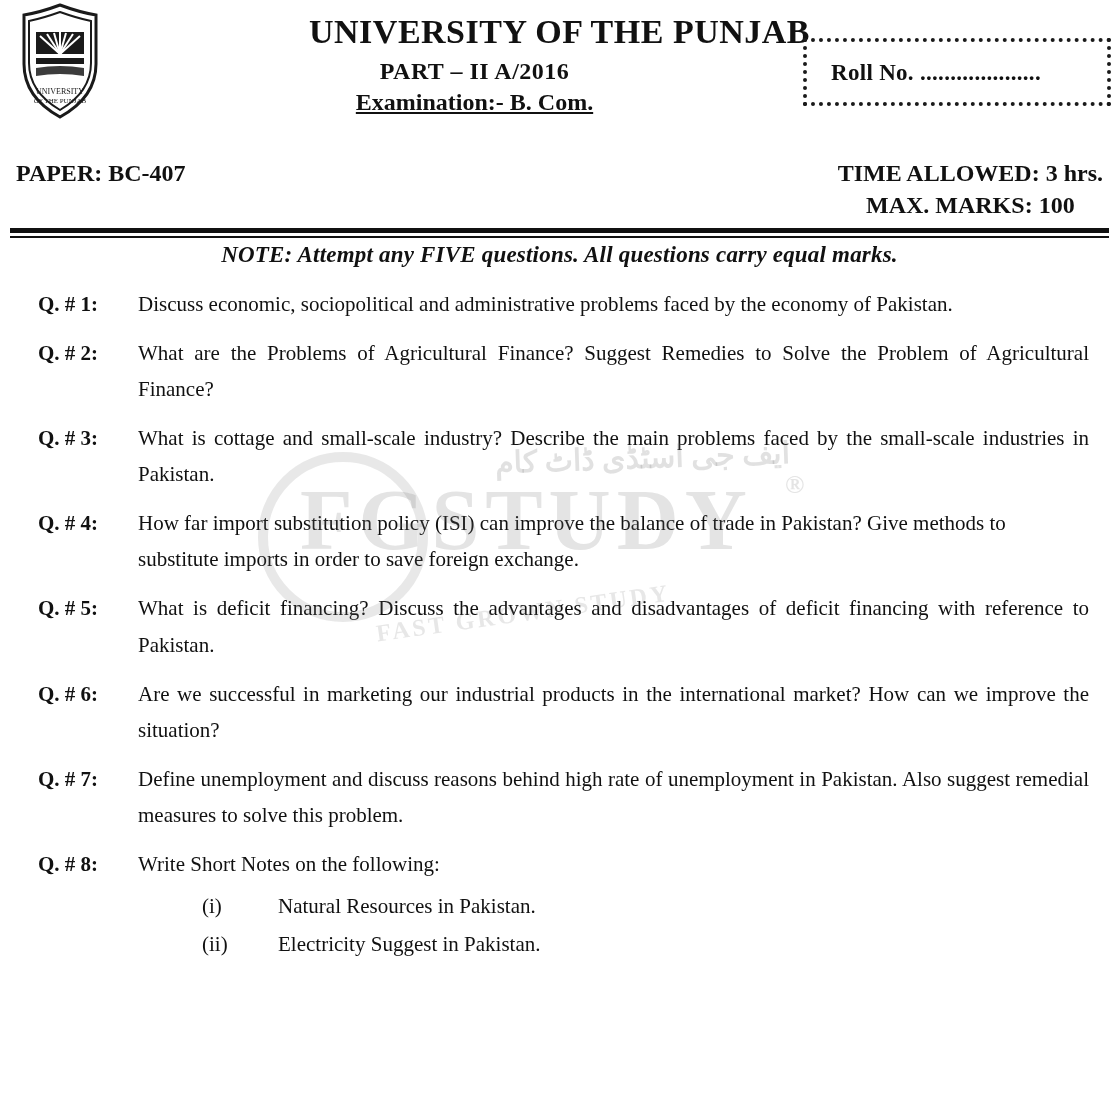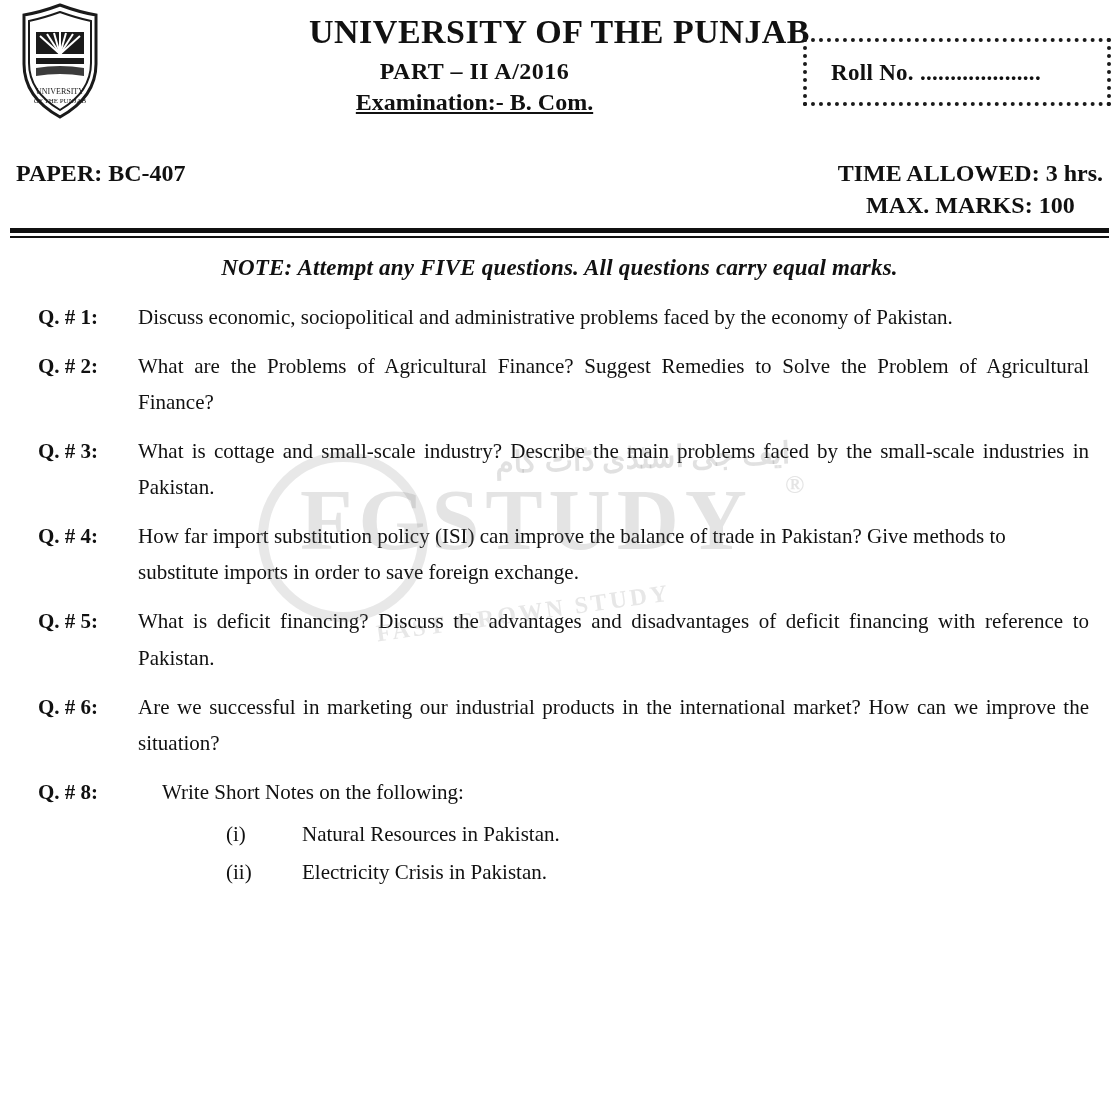--- a/index.html
+++ b/index.html
@@ -119,21 +119,21 @@
     background: #111;
     margin-top: 3px;
   }
 
   
   .note {
     text-align: center;
     font-size: 23px;
     font-style: italic;
     font-weight: bold;
-    margin-top: 17px;
+    margin-top: 4px;
     letter-spacing: 0.2px;
   }
 
   
   .questions {
     margin-top: 18px;
     padding: 0 16px 0 30px;
   }
   .q {
     display: flex;
@@ -304,32 +304,36 @@
     <div class="q">
       <div class="q-label">Q. # 5:</div>
       <div class="q-text">What is deficit financing? Discuss the advantages and disadvantages of deficit financing with reference to Pakistan.</div>
     </div>
 
     <div class="q">
       <div class="q-label">Q. # 6:</div>
       <div class="q-text">Are we successful in marketing our industrial products in the international market? How can we improve the situation?</div>
     </div>
 
+    <div class="q">
+      <div class="q-label">Q. # 7:</div>
+      <div class="q-text">Define unemployment and discuss reasons behind high rate of unemployment in Pakistan. Also suggest remedial measures to solve this problem.</div>
+    </div>
 
     <div class="q">
       <div class="q-label">Q. # 8:</div>
-      <div style="flex:1 1 auto;margin-left:24px;">
+      <div style="flex:1 1 auto;">
         <div class="q-text nojustify">Write Short Notes on the following:</div>
         <div class="subitems">
           <div class="subitem">
             <div class="si-num">(i)</div>
             <div class="si-text">Natural Resources in Pakistan.</div>
           </div>
           <div class="subitem">
             <div class="si-num">(ii)</div>
-            <div class="si-text">Electricity Crisis in Pakistan.</div>
+            <div class="si-text">Electricity Suggest in Pakistan.</div>
           </div>
         </div>
       </div>
     </div>
 
   </div>
 </div>
 
 </body></html>

